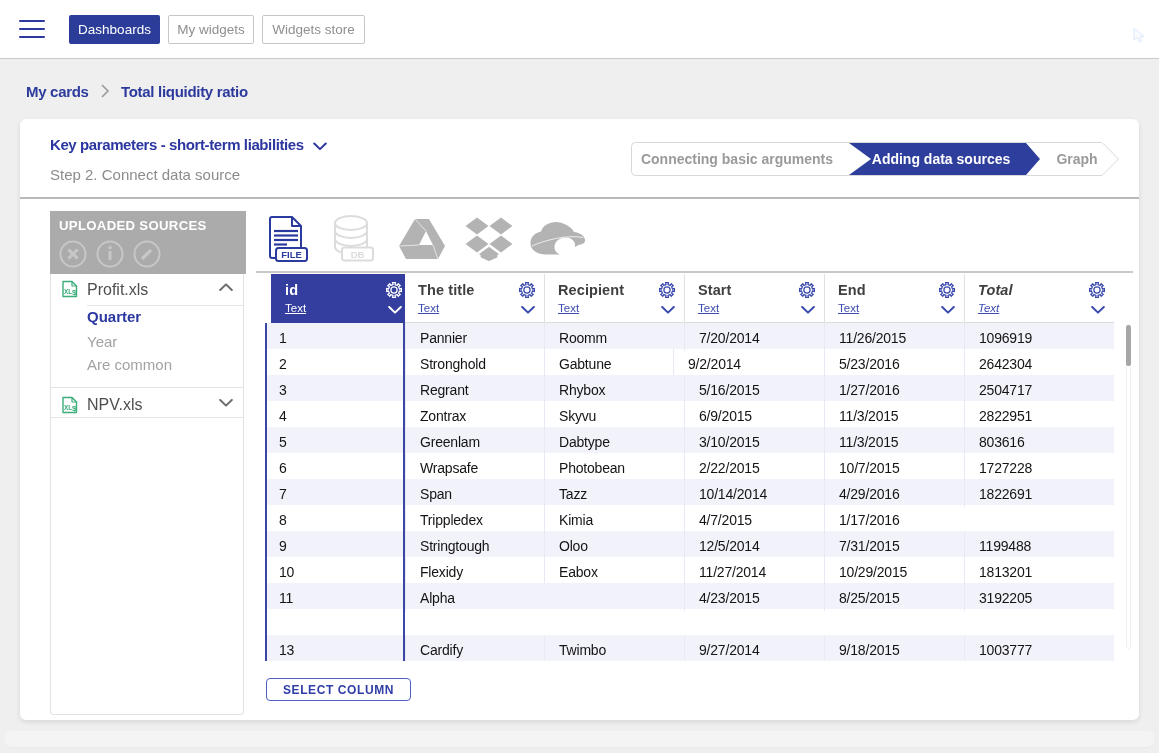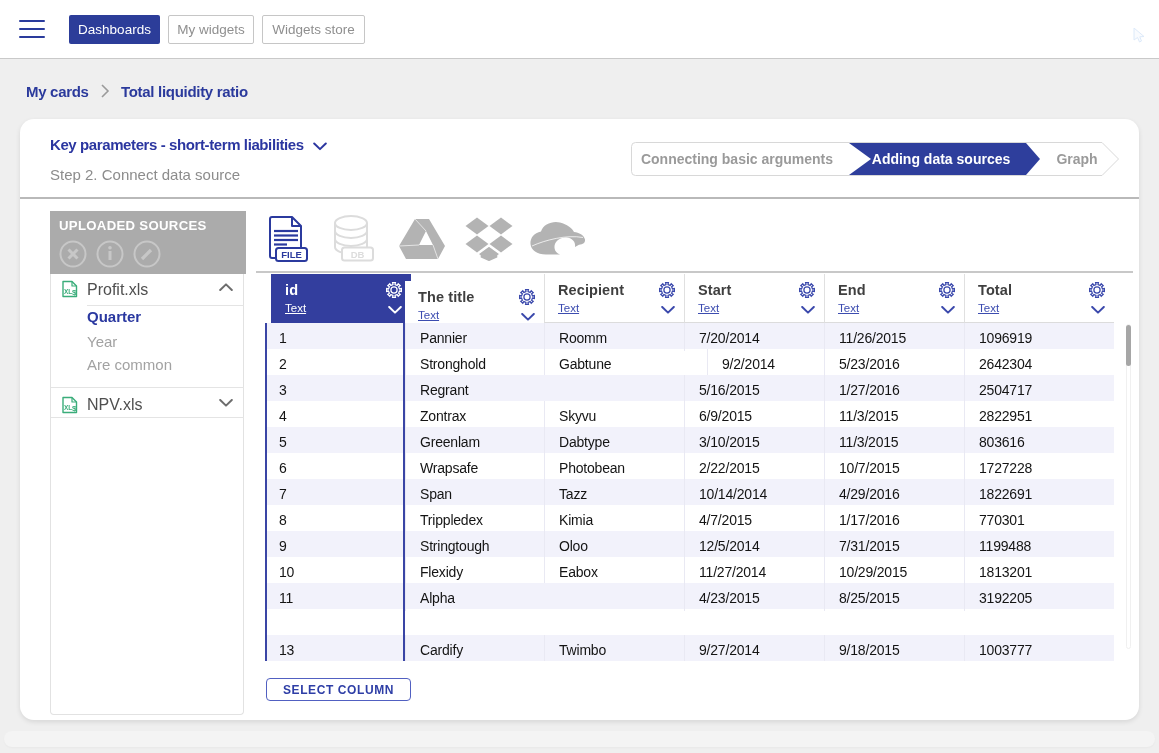--- a/index.html
+++ b/index.html
@@ -7,21 +7,21 @@
   body { background:#efefef; font-family:"Liberation Sans", sans-serif; position:relative; }
   .nav { position:absolute; left:0; top:0; width:1159px; height:59px; background:#fff; border-bottom:1px solid #c9c9c9; }
   .burger { position:absolute; left:19px; top:19px; width:26px; height:20px; }
   .burger div { position:absolute; left:0; width:26px; height:2.6px; background:#2a3b9c; border-radius:1px; }
   .burger div:nth-child(1){top:0.5px;} .burger div:nth-child(2){top:8.7px;} .burger div:nth-child(3){top:16.9px;}
   .tabbtn { position:absolute; top:14.5px; height:29.5px; font-size:13.5px; display:flex; align-items:center; justify-content:center; border-radius:2px; }
   .tab1 { left:69px; width:91px; background:#2c3d99; color:#fff;text-align:right; }
   .tab2 { left:168px; width:86px; background:#fff; border:1px solid #c6c6c6; color:#8f8f8f; }
   .tab3 { left:262px; width:103px; background:#fff; border:1px solid #c6c6c6; color:#8f8f8f; }
   .crumbs { position:absolute; left:26px; top:83px; font-size:15px; font-weight:bold; color:#2b3a9c; letter-spacing:-0.3px; }
-  .card { position:absolute; left:20px; top:119px; width:1119px; height:601px; background:#fff; border-radius:14px; box-shadow:0 2px 5px rgba(0,0,0,0.10); }
+  .card { position:absolute; left:20px; top:119px; width:1119px; height:601px; background:#fff; border-radius:6px; box-shadow:0 2px 5px rgba(0,0,0,0.10); }
   .cardtitle { position:absolute; left:30px; top:17px; font-size:15px; font-weight:bold; color:#2b36a0; letter-spacing:-0.4px; }
   .cardsub { position:absolute; left:30px; top:47px; font-size:15px; color:#8c8c8c; }
   .divider { position:absolute; left:0; top:78px; width:1119px; height:1.5px; background:#b9b9b9; }
   .stepper { position:absolute; left:611px; top:23px; }
 
   .sidebar { position:absolute; left:30px; top:92px; width:194px; height:504px; border:1px solid #e2e2e2; border-top:none; border-radius:0 0 4px 4px; background:#fff; }
   .sbhead { position:absolute; left:-1px; top:0; width:196px; height:63px; background:#ababab; }
   .sbhead .t { position:absolute; left:9px; top:7px; font-size:13.2px; font-weight:bold; color:#fff; letter-spacing:0.3px; }
   .sbitem { position:absolute; left:36px; font-size:16px; color:#4f4f4f; }
   .sbsub { position:absolute; left:36px; font-size:15px; color:#a2a2a2; }
@@ -198,21 +198,21 @@
   <div class="th sel" style="left:251px;width:140px;">
     <div class="name" style="left:14px">id</div>
     <div class="txt" style="left:14px">Text</div>
     <svg class="gear" width="16" height="16">
         <use href="#gear"></use>
       </svg>
     <svg class="chev" width="14" height="8">
         <use href="#chevd"></use>
       </svg>
   </div>
-  <div class="th" style="left:385px;width:139px;border-bottom:1px solid #dcdcdc;margin-top:7px;">
+  <div class="th" style="left:385px;width:139px;border-bottom:1px solid #dcdcdc;">
     <div class="name">The title</div>
     <div class="txt">Text</div>
     <svg class="gear" width="16" height="16">
         <use href="#gear"></use>
       </svg>
     <svg class="chev" width="14" height="8">
         <use href="#chevd"></use>
       </svg>
   </div>
   <div class="th" style="left:524px;width:140px;border-left:1px solid #e0e0e0;border-bottom:1px solid #dcdcdc;">
@@ -238,21 +238,21 @@
   <div class="th" style="left:804px;width:140px;border-left:1px solid #e0e0e0;border-bottom:1px solid #dcdcdc;">
     <div class="name">End</div>
     <div class="txt">Text</div>
     <svg class="gear" width="16" height="16">
         <use href="#gear"></use>
       </svg>
     <svg class="chev" width="14" height="8">
         <use href="#chevd"></use>
       </svg>
   </div>
-  <div class="th" style="left:944px;width:150px;border-left:1px solid #e0e0e0;border-bottom:1px solid #dcdcdc;">
+  <div class="th" style="left:944px;width:150px;border-left:1px solid #e0e0e0;border-bottom:1px solid #dcdcdc;font-style:italic;">
     <div class="name">Total</div>
     <div class="txt">Text</div>
     <svg class="gear" width="16" height="16">
         <use href="#gear"></use>
       </svg>
     <svg class="chev" width="14" height="8">
         <use href="#chevd"></use>
       </svg>
   </div>
 
@@ -262,27 +262,28 @@
         <div class="cell c1" style="left:140px;width:139px">Pannier</div>
         <div class="cell c2" style="left:279px;width:140px">Roomm</div>
         <div class="cell c3" style="left:419px;width:140px">7/20/2014</div>
         <div class="cell c4" style="left:559px;width:140px">11/26/2015</div>
         <div class="cell c5" style="left:699px;width:150px">1096919</div>
       </div>
     <div class="row " style="top:26px">
         <div class="cell c0" style="left:0px;width:140px">2</div>
         <div class="cell c2" style="left:279px;width:140px">Gabtune</div>
         <div class="cell c1" style="left:140px;width:139px">Stronghold</div>
-        <div class="cell c3" style="left:442px;width:140px">9/2/2014</div>
+        <div class="cell c3" style="left:408px;width:140px">9/2/2014</div>
         <div class="cell c4" style="left:559px;width:140px">5/23/2016</div>
         <div class="cell c5" style="left:699px;width:150px">2642304</div>
       </div>
     <div class="row odd" style="top:52px">
         <div class="cell c0" style="left:0px;width:140px">3</div>
         <div class="cell c1" style="left:140px;width:139px">Regrant</div>
+        <div class="cell c2" style="left:279px;width:140px">Rhybox</div>
         <div class="cell c3" style="left:419px;width:140px">5/16/2015</div>
         <div class="cell c4" style="left:559px;width:140px">1/27/2016</div>
         <div class="cell c5" style="left:699px;width:150px">2504717</div>
       </div>
     <div class="row " style="top:78px">
         <div class="cell c0" style="left:0px;width:140px">4</div>
         <div class="cell c1" style="left:140px;width:139px">Zontrax</div>
         <div class="cell c2" style="left:279px;width:140px">Skyvu</div>
         <div class="cell c3" style="left:419px;width:140px">6/9/2015</div>
         <div class="cell c4" style="left:559px;width:140px">11/3/2015</div>
@@ -311,21 +312,20 @@
         <div class="cell c3" style="left:419px;width:140px">10/14/2014</div>
         <div class="cell c4" style="left:559px;width:140px">4/29/2016</div>
         <div class="cell c5" style="left:699px;width:150px">1822691</div>
       </div>
     <div class="row " style="top:182px">
         <div class="cell c0" style="left:0px;width:140px">8</div>
         <div class="cell c1" style="left:140px;width:139px">Trippledex</div>
         <div class="cell c2" style="left:279px;width:140px">Kimia</div>
         <div class="cell c3" style="left:419px;width:140px">4/7/2015</div>
         <div class="cell c4" style="left:559px;width:140px">1/17/2016</div>
-        <div class="cell c5" style="left:699px;width:150px">770301</div>
       </div>
     <div class="row odd" style="top:208px">
         <div class="cell c0" style="left:0px;width:140px">9</div>
         <div class="cell c1" style="left:140px;width:139px">Stringtough</div>
         <div class="cell c2" style="left:279px;width:140px">Oloo</div>
         <div class="cell c3" style="left:419px;width:140px">12/5/2014</div>
         <div class="cell c4" style="left:559px;width:140px">7/31/2015</div>
         <div class="cell c5" style="left:699px;width:150px">1199488</div>
       </div>
     <div class="row " style="top:234px">

